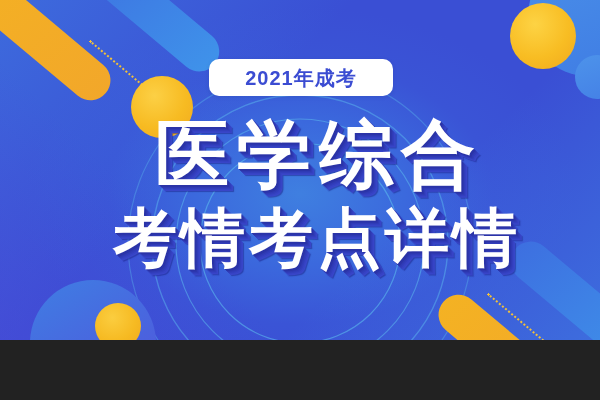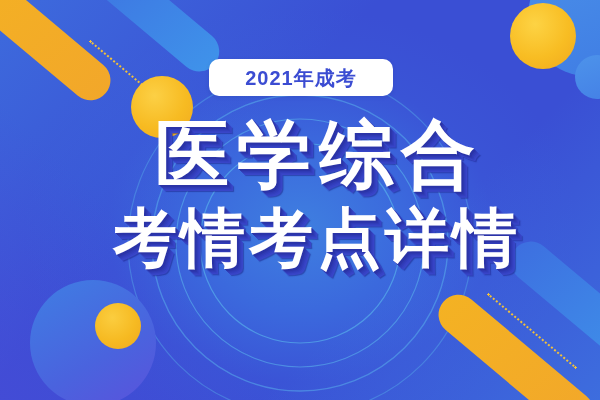--- a/index.html
+++ b/index.html
@@ -3,21 +3,21 @@
 <meta charset="utf-8">
 <style>
   html, body {
     margin: 0;
     padding: 0;
     background: #222;
   }
   #banner {
     position: relative;
     width: 600px;
-    height: 400px;
+    height: 340px;
     overflow: hidden;
     font-family: "Liberation Sans", "DejaVu Sans", sans-serif;
     background: #737373;
   }
   
   .bg-base {
     position: absolute;
     inset: 0;
     background:
       radial-gradient(ellipse 46% 55% at 50% 57%, #3f7fe0 0%, #3b69dd 38%, #3a54d6 70%, #3a4fd4 100%);

